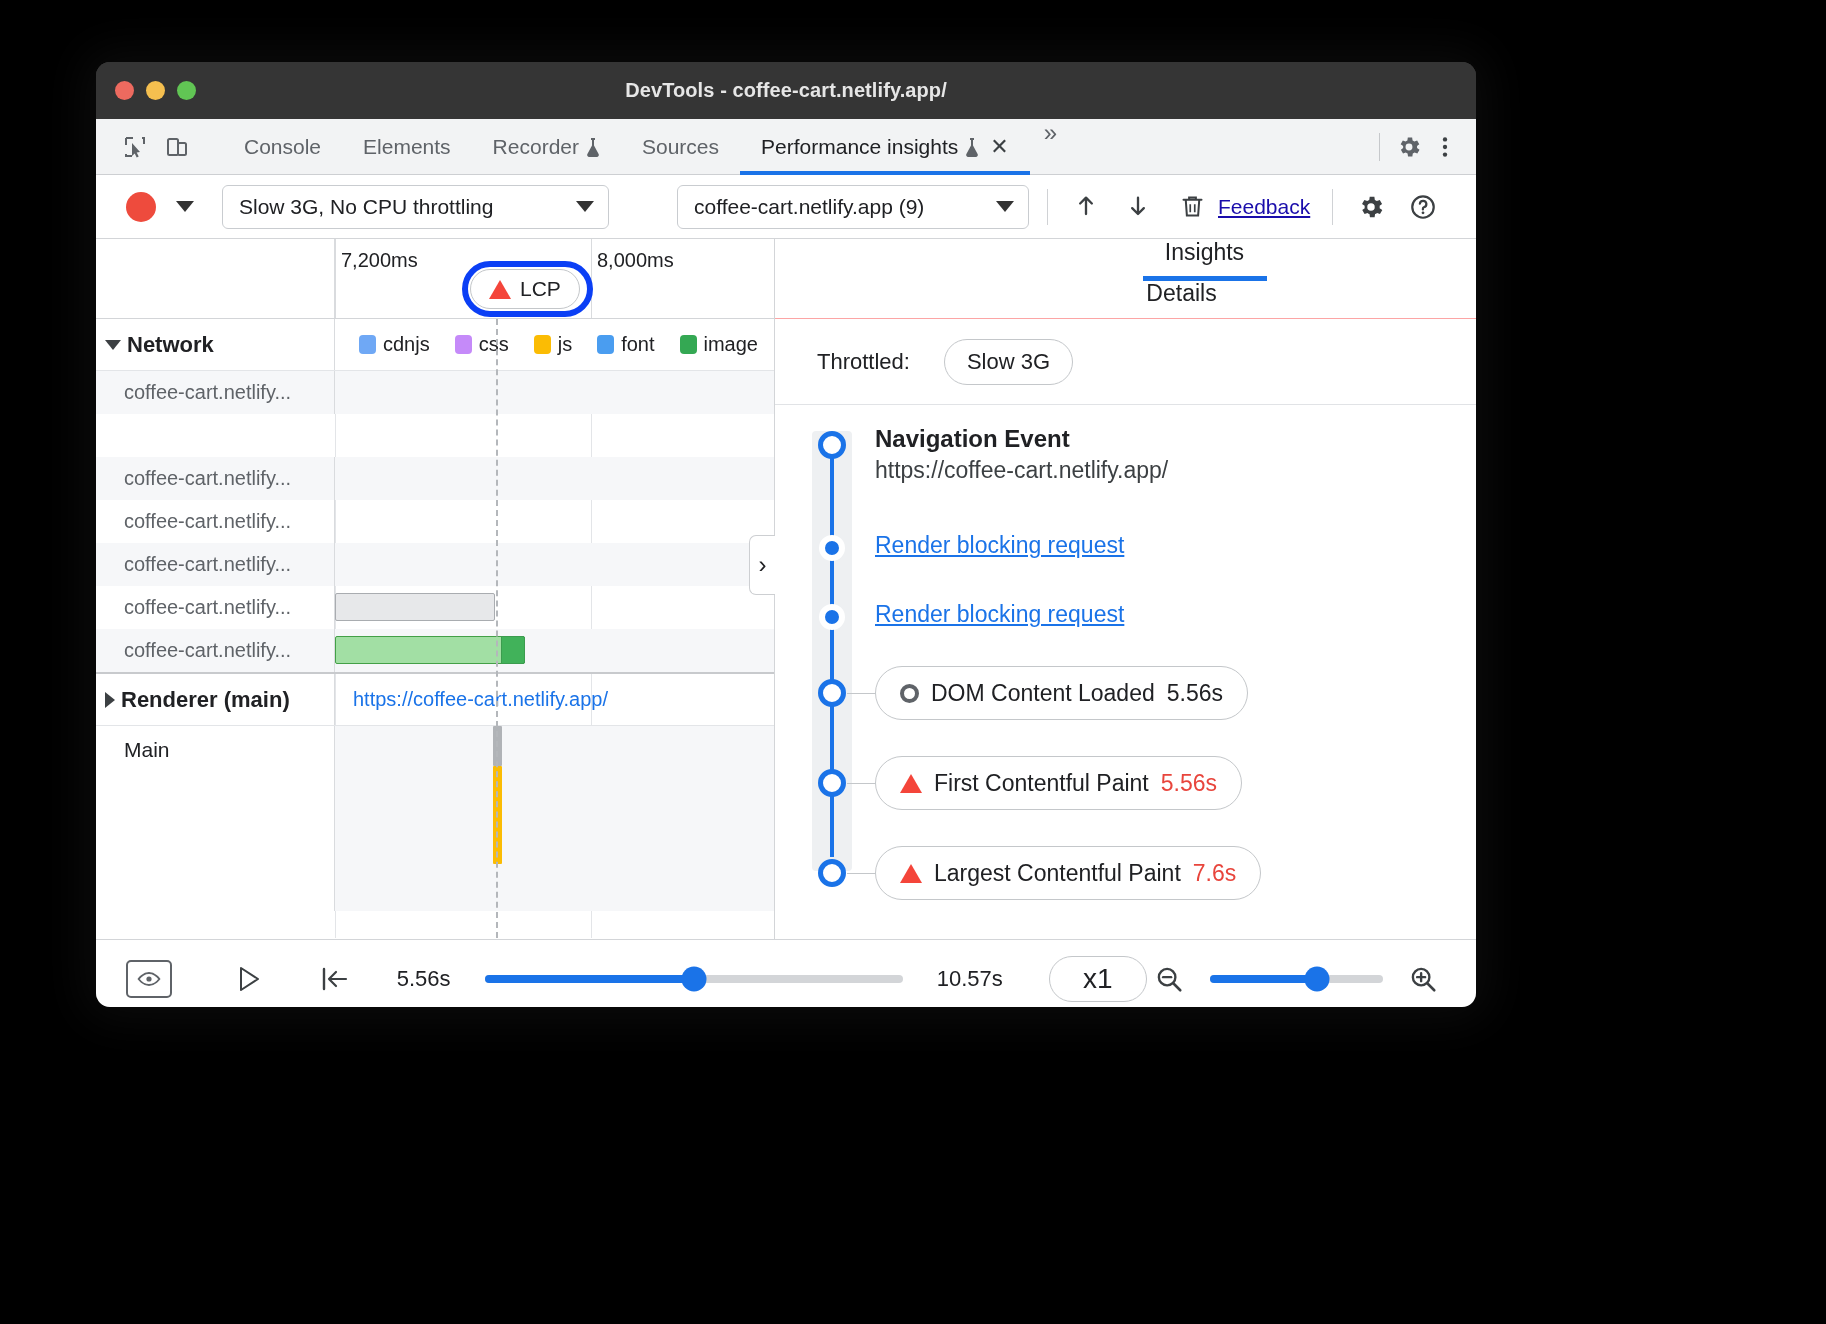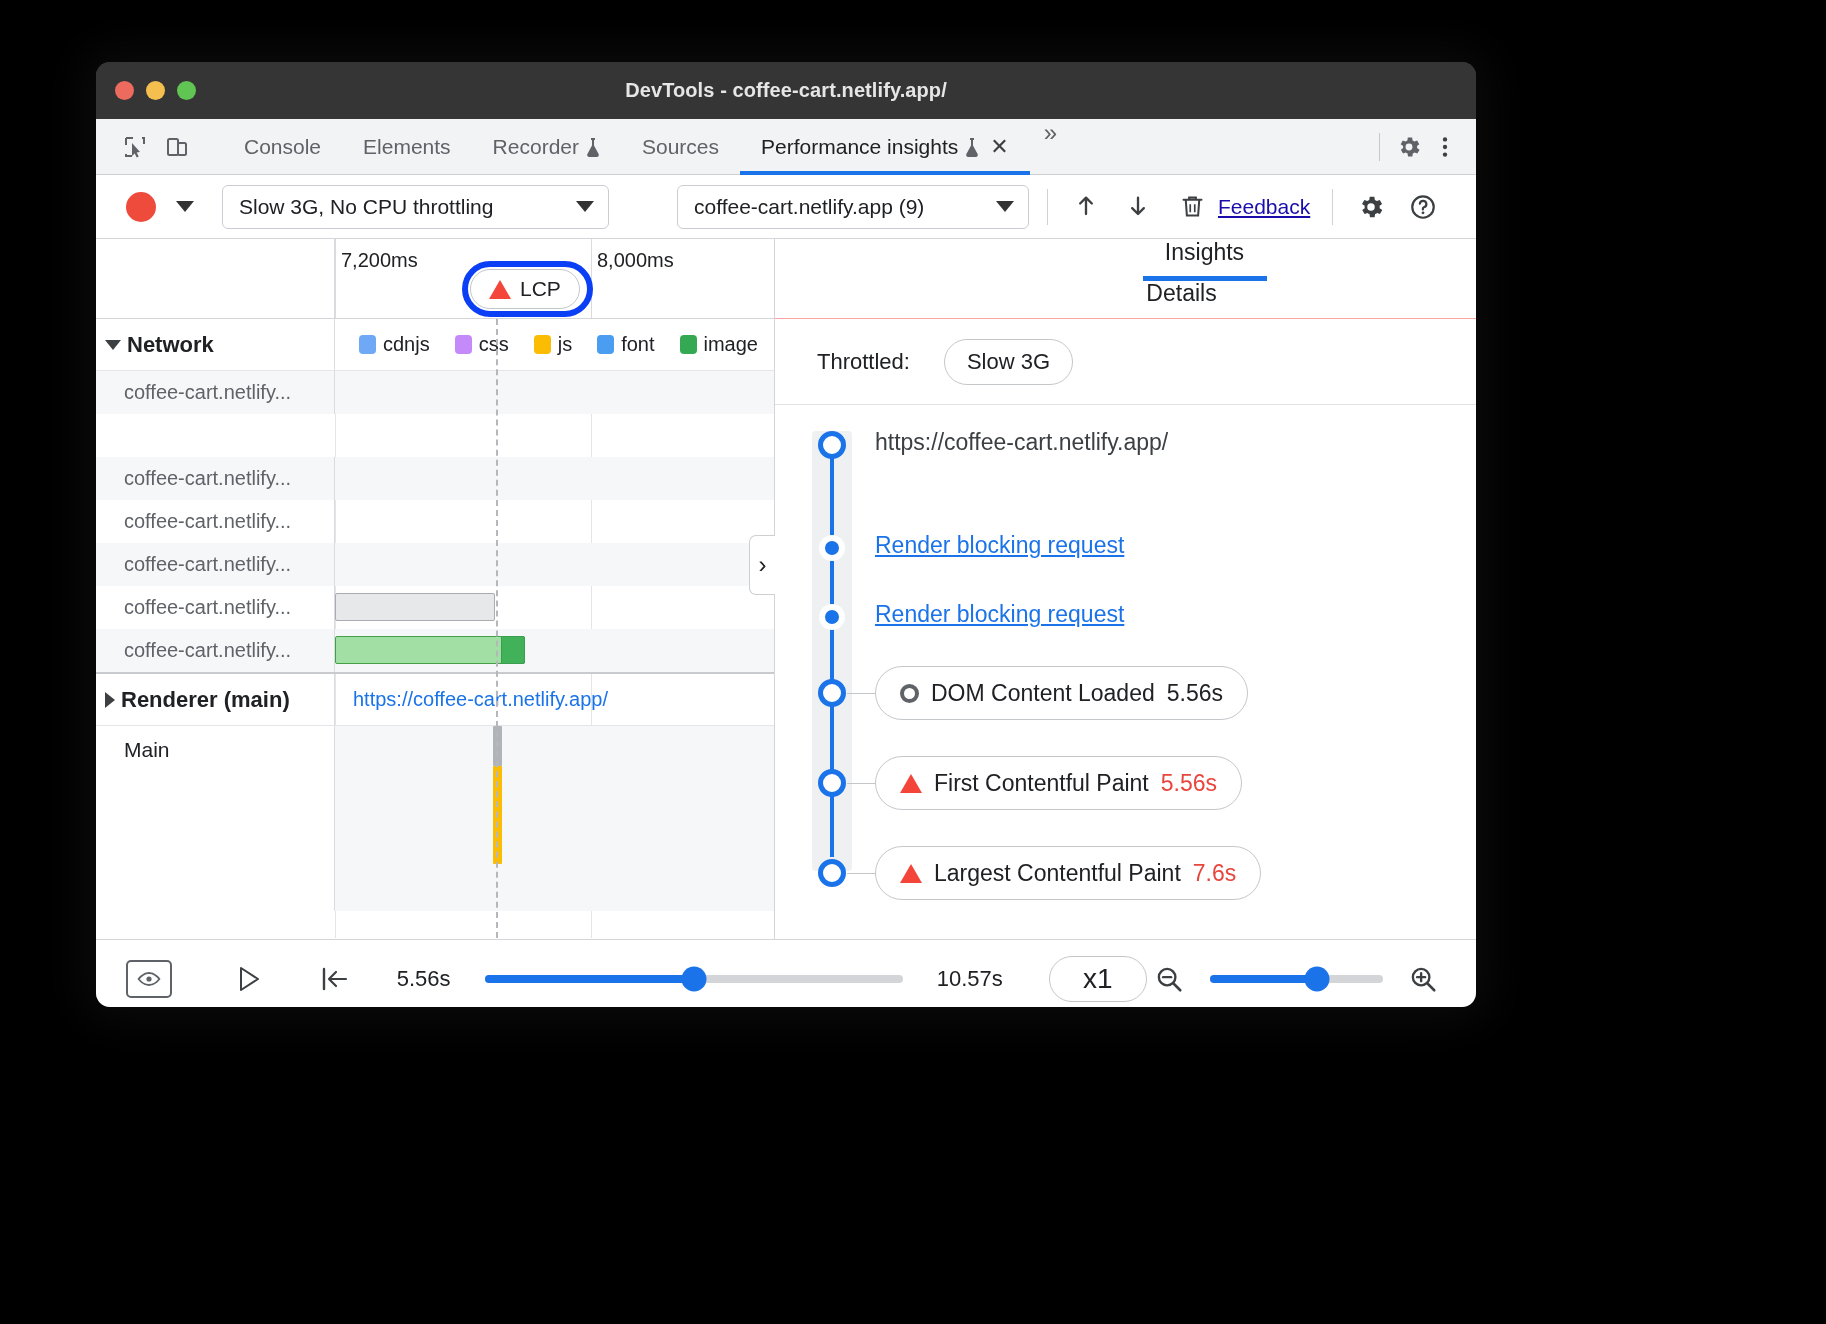--- a/index.html
+++ b/index.html
@@ -658,20 +658,21 @@
         <div class="node small" style="top:212px"></div>
         <div class="node big" style="top:288px"></div>
         <div class="node big" style="top:378px"></div>
         <div class="node big" style="top:468px"></div>
 
         <div class="connector" style="top:288px"></div>
         <div class="connector" style="top:378px"></div>
         <div class="connector" style="top:468px"></div>
 
         <div class="tl-item" style="top:20px">
+          <div class="nav-title">Navigation Event</div>
           <div class="nav-url">https://coffee-cart.netlify.app/</div>
         </div>
 
         <div class="tl-item" style="top:127px">
           <span class="rb-link">Render blocking request</span>
         </div>
         <div class="tl-item" style="top:196px">
           <span class="rb-link">Render blocking request</span>
         </div>
 

